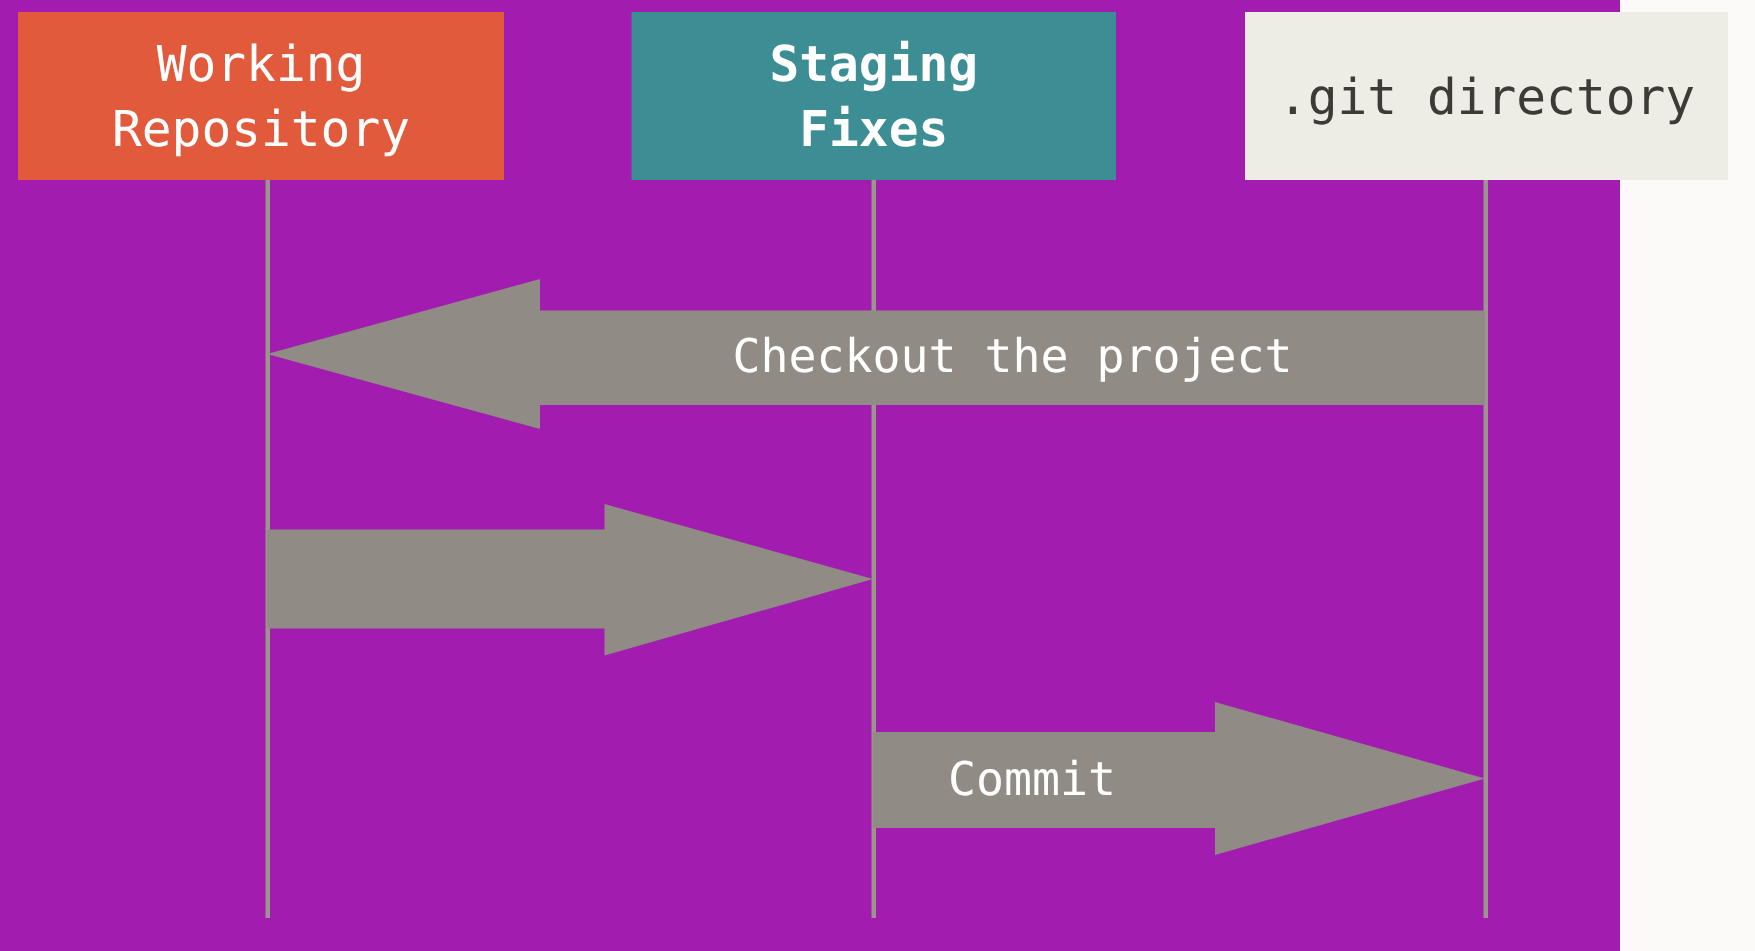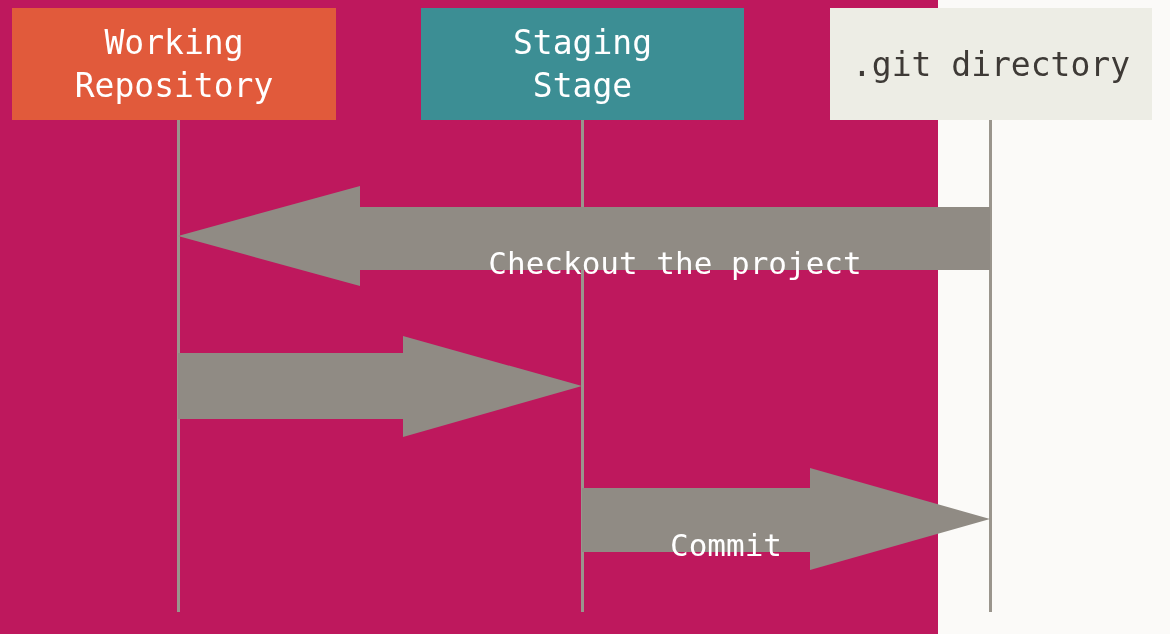--- a/index.html
+++ b/index.html
@@ -9,23 +9,23 @@
   }
   body {
     width: 1170px;
     height: 634px;
     background: #fbfaf8;
     font-family: "DejaVu Sans Mono", "Liberation Mono", monospace;
     overflow: hidden;
   }
   #diagram {
     position: relative;
-    width: 938px;
+    width: 1080px;
     height: 634px;
-    background: #be185d;
+    background: #a21caf;
   }
   .stage-box {
     position: absolute;
     top: 8px;
     height: 112px;
     display: flex;
     flex-direction: column;
     align-items: center;
     justify-content: center;
     box-sizing: border-box;
@@ -44,20 +44,21 @@
     left: 12px;
     width: 324px;
     background: #e15a3b;
     color: #ffffff;
   }
   #box-staging {
     left: 421px;
     width: 323px;
     background: #3c8e94;
     color: #ffffff;
+    font-weight: bold;
   }
   #box-repository {
     left: 830px;
     width: 322px;
     background: #edede5;
     color: #3e3a36;
     align-items: center;
   }
   .lifeline {
     position: absolute;
@@ -78,42 +79,41 @@
     overflow: visible;
   }
   .arrow-label {
     position: absolute;
     font-family: "DejaVu Sans Mono", "Liberation Mono", monospace;
     font-size: 31px;
     line-height: 31px;
     color: #ffffff;
     white-space: pre;
     text-align: center;
-    margin-top: 25px;
   }
   #arrow-checkout      { left: 178px; top: 186px; }
   #label-checkout      { left: 360px; top: 223px; width: 630px; }
   #arrow-stage-fixes   { left: 178px; top: 336px; }
   #label-stage-fixes   { left: 178px; top: 370px; width: 225px; }
   #arrow-commit        { left: 582px; top: 468px; }
-  #label-commit        { left: 612px; top: 505px; width: 228px; }
+  #label-commit        { left: 574px; top: 505px; width: 228px; }
 </style>
 </head>
 <body>
 
 <div id="diagram">
 
   <div class="stage-box" id="box-working">
     <span class="line1">Working</span>
     <span class="line2">Repository</span>
   </div>
 
   <div class="stage-box" id="box-staging">
     <span class="line1">Staging</span>
-    <span class="line2">Stage</span>
+    <span class="line2">Fixes</span>
   </div>
 
   <div class="stage-box" id="box-repository">
     <span class="line1">.git directory</span>
   </div>
 
   <div class="lifeline" id="lifeline-working"></div>
   <div class="lifeline" id="lifeline-staging"></div>
   <div class="lifeline" id="lifeline-repository"></div>
 

